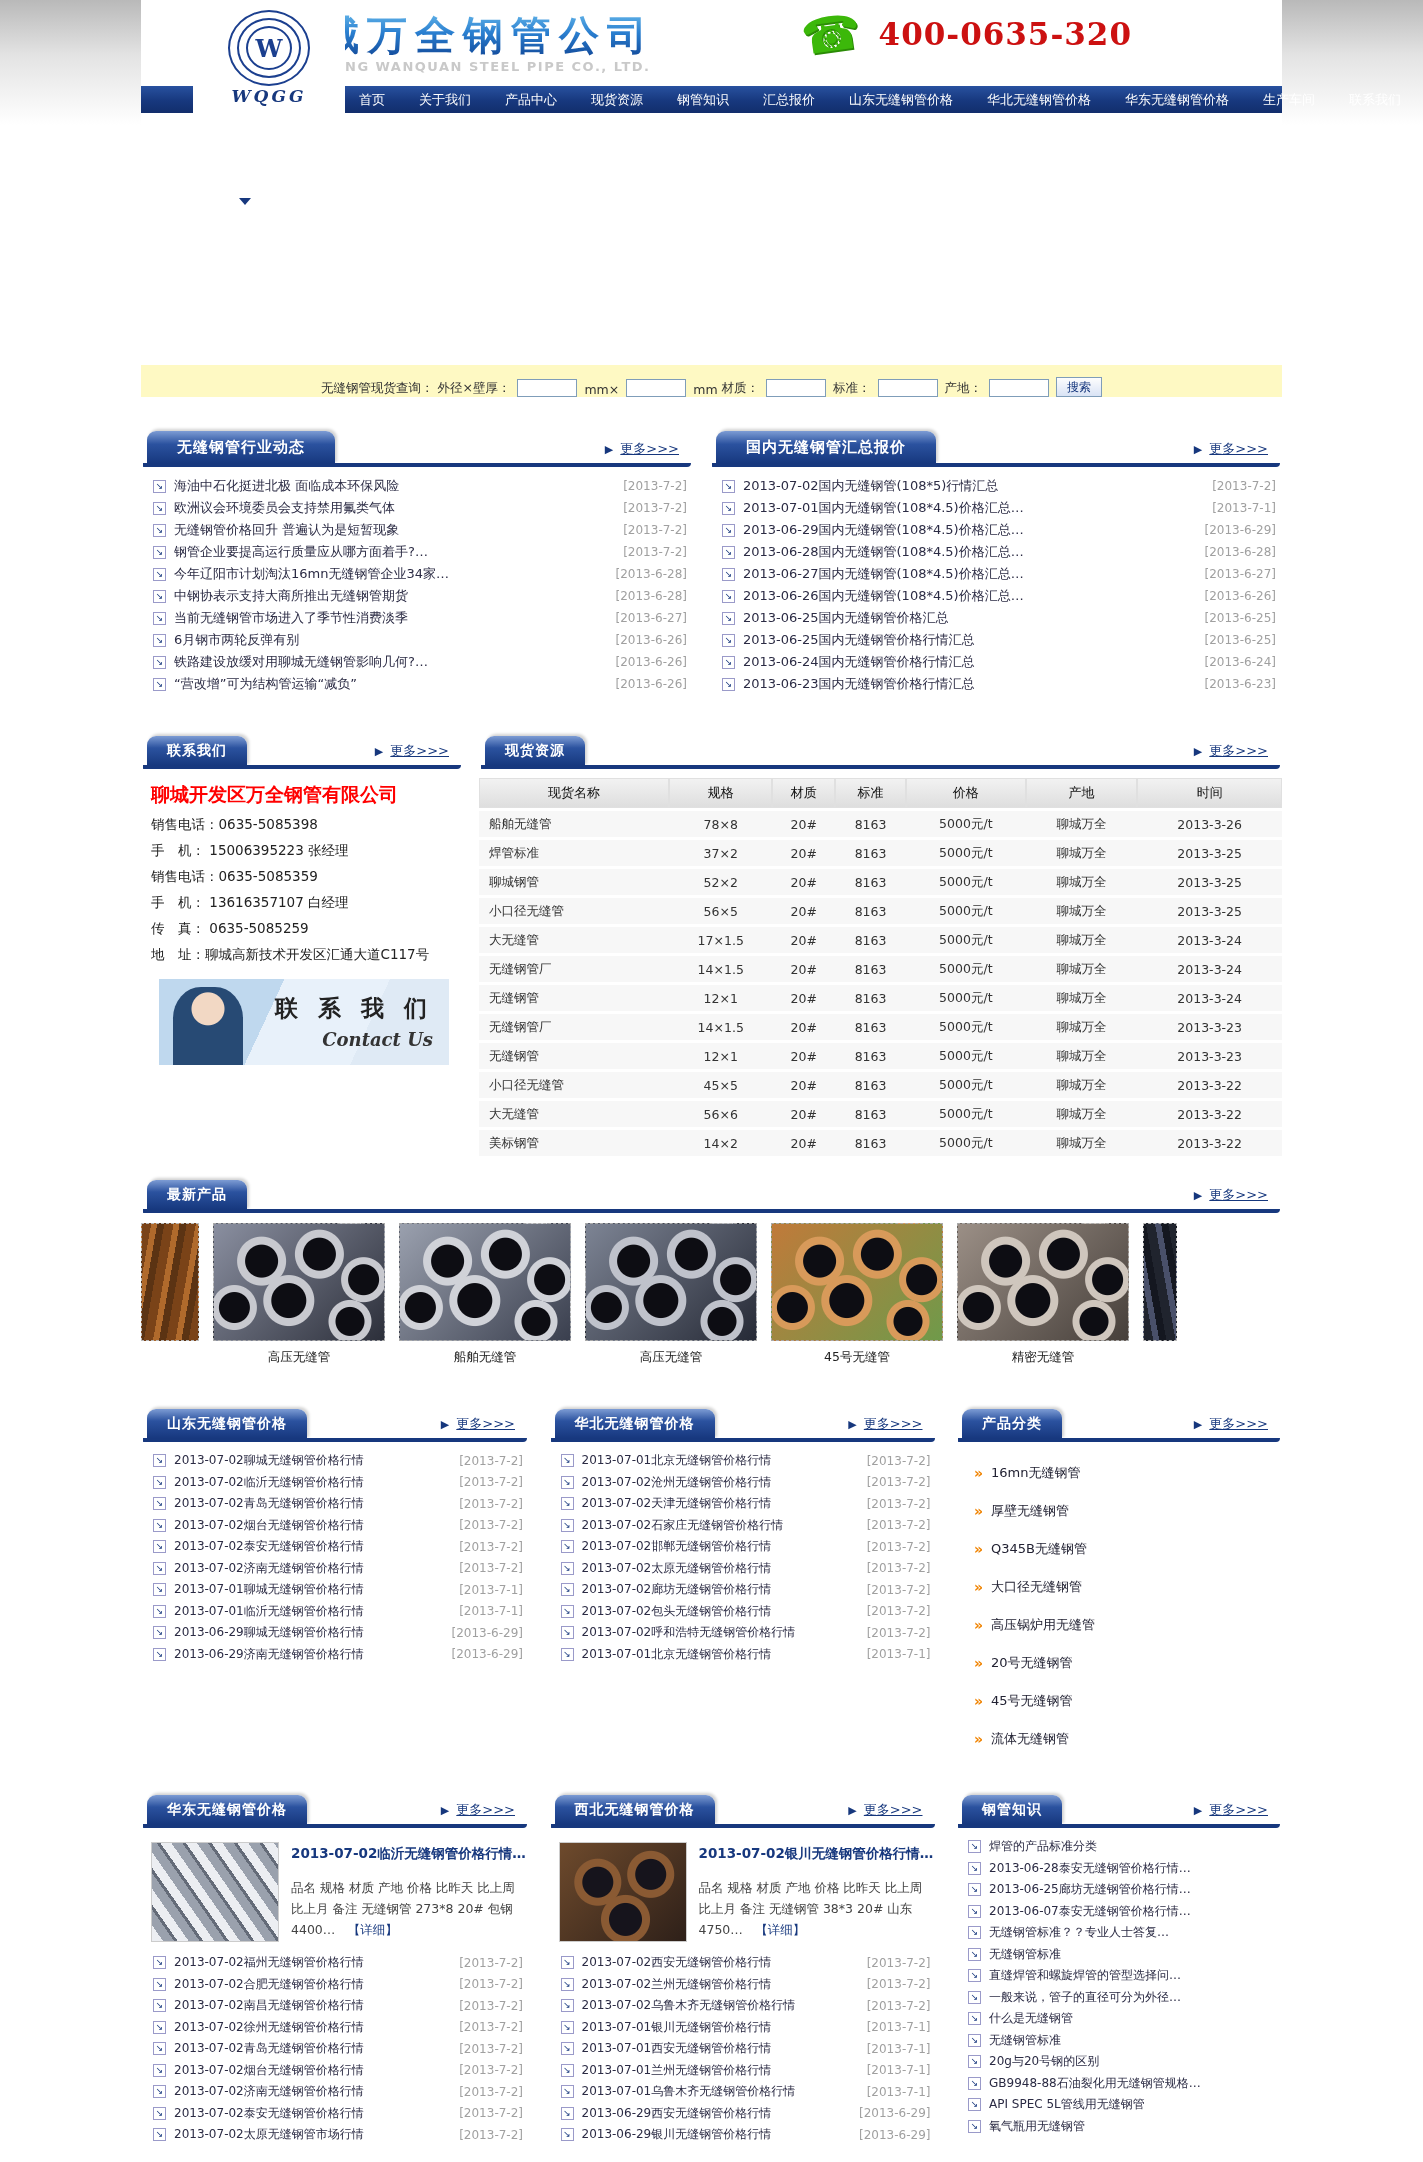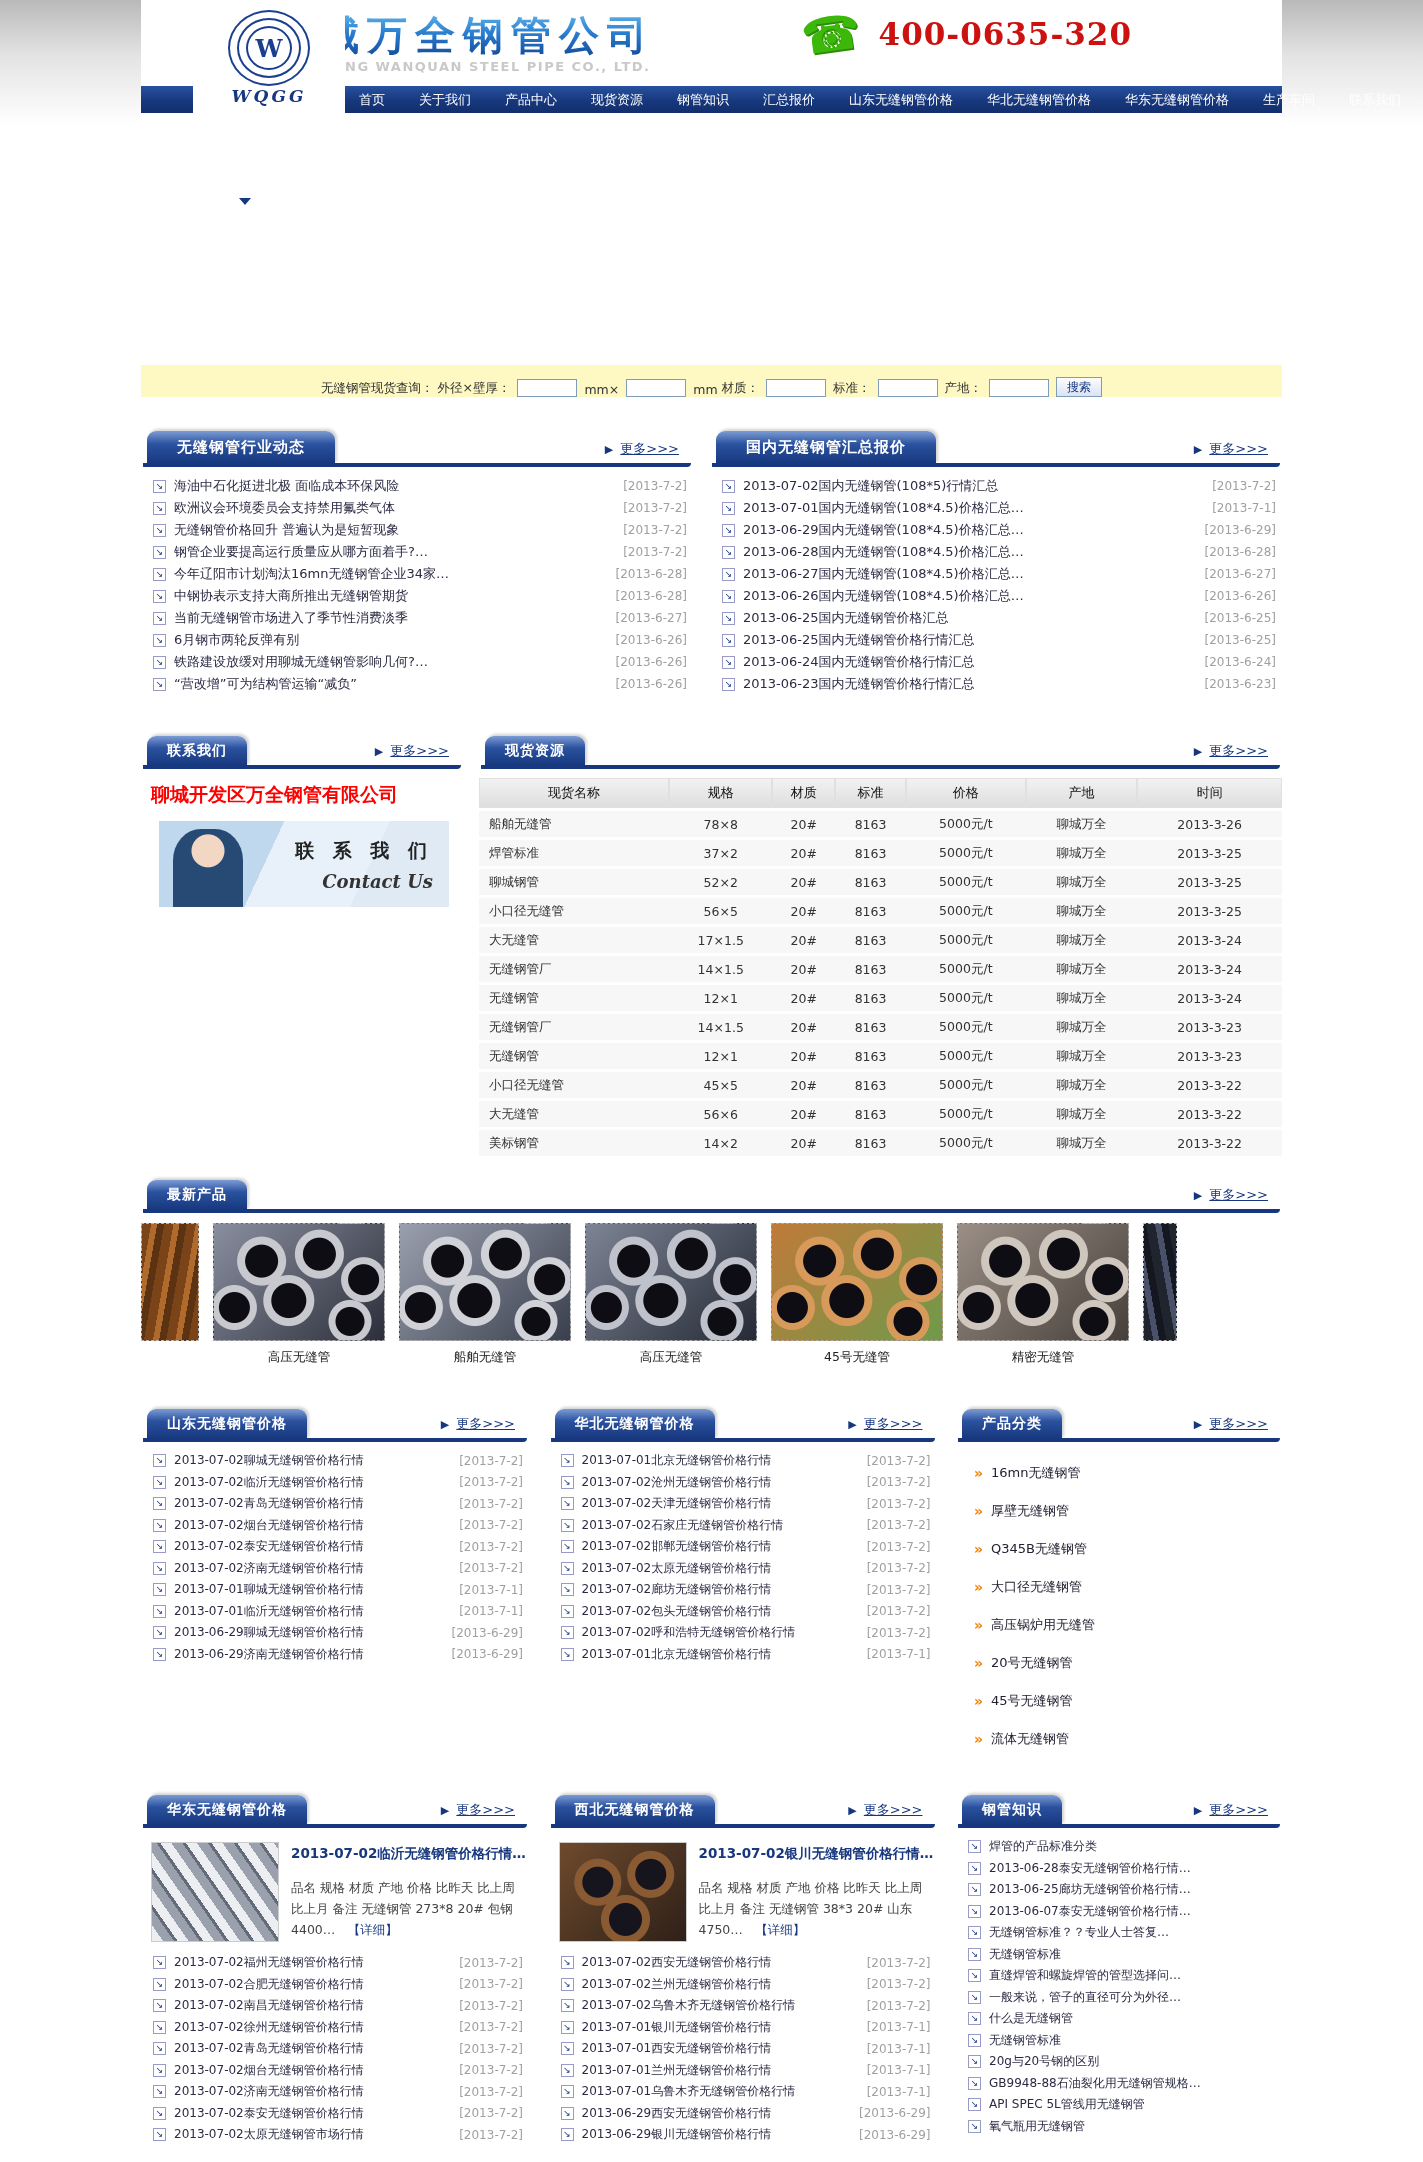--- a/index.html
+++ b/index.html
@@ -74,21 +74,21 @@
   ul.news .txt { color:#2b2b44; flex:1; overflow:hidden; text-overflow:ellipsis; }
   ul.news .date { color:#a0a0a0; font-size:12px; margin-left:8px; }
 
   
   .contact-body { padding:10px 4px 0 10px; font-size:13.5px; line-height:26px; color:#222; }
   .contact-co { color:#ff0000; font-size:19px; font-weight:bold; line-height:30px; margin-bottom:2px; white-space:nowrap; }
   .contact-photo { margin:12px 0 0 8px; width:290px; height:86px; position:relative; overflow:hidden;
                    background:linear-gradient(115deg,#bfd8ee 0 38%,#e8f1fa 38% 70%,#dfeaf5 70%); }
   .cp-girl { position:absolute; left:14px; top:8px; width:70px; height:78px;
              background:radial-gradient(circle at 50% 28%, #f2d8c4 0 16px, #274a74 17px 60px); border-radius:40% 40% 0 0; }
-  .cp-cn { position:absolute; right:16px; top:16px; font-size:19px; font-weight:bold; color:#222;
+  .cp-cn { position:absolute; right:16px; top:16px; font-size:23px; font-weight:bold; color:#222;
            font-family:"DejaVu Serif","Liberation Serif",serif; letter-spacing:6px; }
   .cp-en { position:absolute; right:16px; top:48px; font-size:18px; font-style:italic; font-weight:bold;
            color:#333; font-family:"DejaVu Serif","Liberation Serif",serif; }
 
   
   .stock-tb { width:100%; border-collapse:separate; border-spacing:0 3px; margin-top:6px; }
   .stock-tb th { background:linear-gradient(180deg,#f2f2f2,#dedede); color:#111; font-size:13px; font-weight:normal;
                  height:30px; border:1px solid #e0e0e0; }
   .stock-tb td { background:#f7f7f7; font-size:12.5px; color:#333; height:26px; text-align:center; }
   .stock-tb td:first-child { text-align:left; padding-left:10px; }
@@ -321,20 +321,28 @@
     <div style="width:322px;" class="box">
       <div class="box-hd">
         <span class="tab tab-sm">联系我们</span>
         <span class="more">
             <span class="tri">▶</span>
             <a>更多&gt;&gt;&gt;</a>
           </span>
       </div>
       <div class="contact-body">
         <div class="contact-co">聊城开发区万全钢管有限公司</div>
+        <div id="contact-lines">
+            <div>销售电话：0635-5085398</div>
+            <div>手　机：  15006395223 张经理</div>
+            <div>销售电话：0635-5085359</div>
+            <div>手　机：  13616357107 白经理</div>
+            <div>传　真：  0635-5085259</div>
+            <div>地　址：聊城高新技术开发区汇通大道C117号</div>
+          </div>
         <div class="contact-photo">
           <div class="cp-girl"></div>
           <div class="cp-cn">联 系 我 们</div>
           <div class="cp-en">Contact Us</div>
         </div>
       </div>
     </div>
     <div style="flex:1;" class="box">
       <div class="box-hd">
         <span class="tab tab-sm">现货资源</span>

